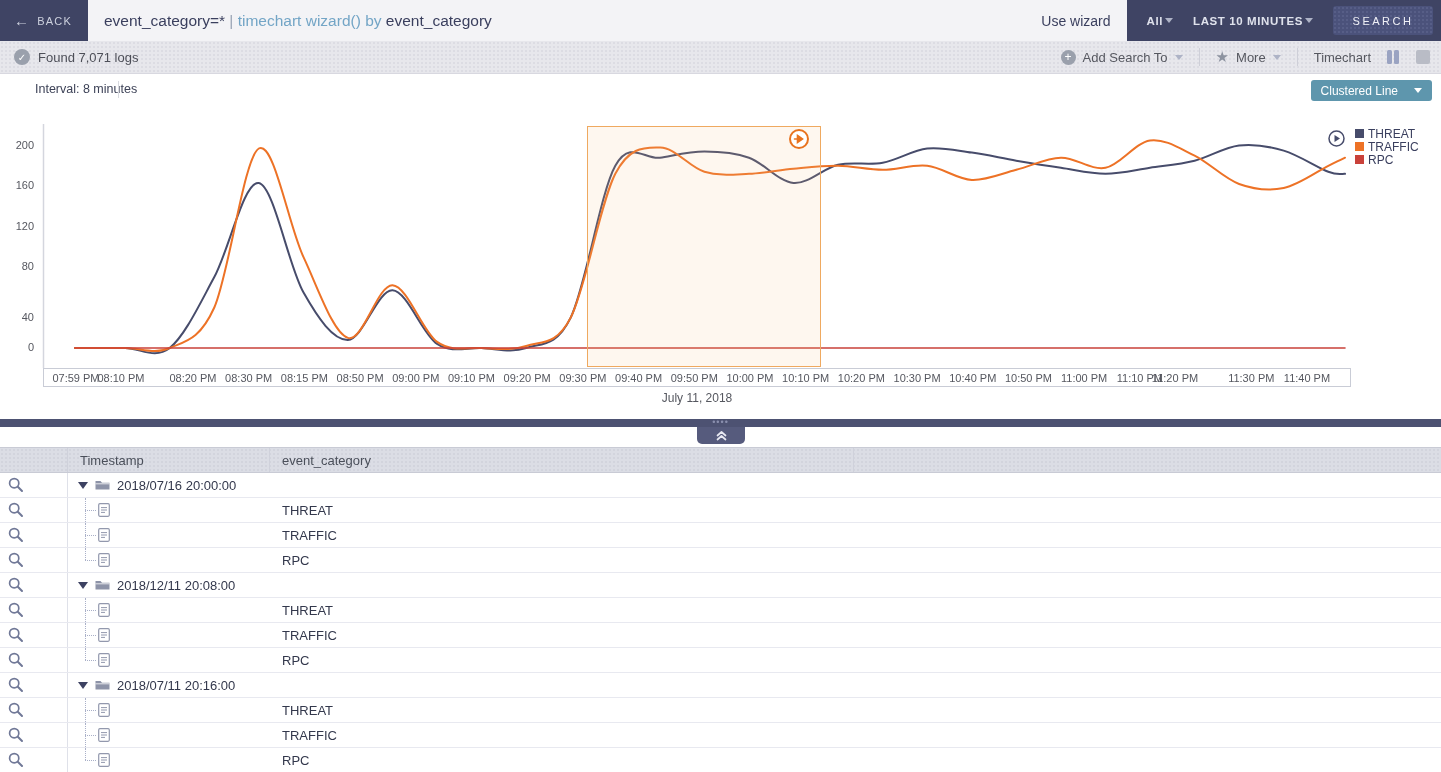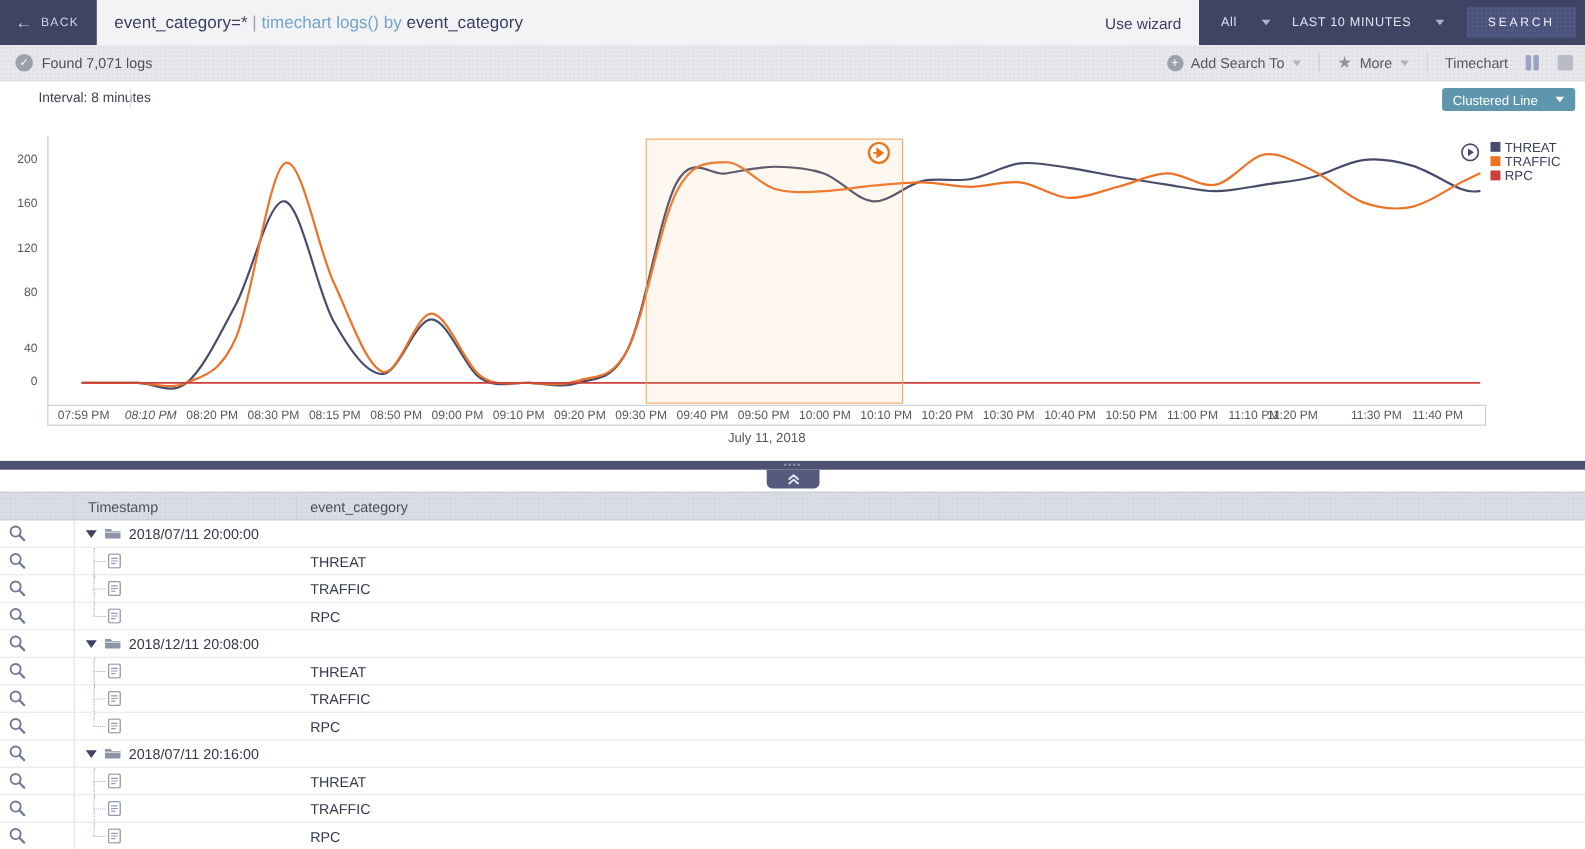--- a/index.html
+++ b/index.html
@@ -10,22 +10,22 @@
   
   .topbar { display:flex; align-items:stretch; height:41px; background:#3f4464; }
   .back-btn { display:flex; align-items:center; gap:7px; padding:0 16px 0 14px;
     color:#cdd1de; font-size:11px; letter-spacing:1.2px; cursor:pointer; }
   .back-arrow { font-size:15px; line-height:1; color:#cdd1de; }
   .query-box { flex:1 1 auto; background:#f3f3f6; display:flex; align-items:center;
     padding:0 16px; font-size:15.5px; white-space:pre; }
   .query-box .seg { white-space:pre;margin-top:28px; }
   .use-wizard { margin-left:auto; color:#3a3f5e; font-size:14px; padding-left:20px; cursor:pointer; }
   .topbar-right { display:flex; align-items:center; gap:8px; padding:0 8px 0 14px; }
-  .tb-dd { display:flex; align-items:center; gap:22px; color:#dfe2ec; font-size:11.5px;
-    letter-spacing:0.6px; padding:0 6px; cursor:pointer; }
+  .tb-dd { display:flex; align-items:center; gap:2px; color:#dfe2ec; font-size:11.5px;
+    letter-spacing:0.6px; padding:0 6px; cursor:pointer;font-weight:bold; }
   .caret { display:inline-block; width:0; height:0; border-left:4.5px solid transparent;
     border-right:4.5px solid transparent; border-top:5.5px solid #aeb3c6; }
   .search-btn { width:100px; height:29px; border-radius:3px; background:#4b527b;
     background-image:radial-gradient(circle,#575e87 1px,transparent 1.1px); background-size:4px 4px;
     color:#f0f1f7; font-size:11px; letter-spacing:2.5px; display:flex; align-items:center;
     justify-content:center; cursor:pointer; margin-left:6px; }
 
   
   .statusbar { display:flex; align-items:center; height:33px; background:#e7e7ec;
     background-image:radial-gradient(circle,#dcdce3 1px,transparent 1.1px); background-size:4px 4px;
@@ -98,21 +98,21 @@
 <body>
 
 <div id="app">
 
   <div class="topbar">
     <div class="back-btn">
       <span class="back-arrow">←</span>
       <span>BACK</span>
     </div>
     <div class="query-box">
-      <span id="query"><span class="seg" style="color: rgb(58, 63, 94);">event_category=*</span><span class="seg" style="color: rgb(154, 163, 181);"> | </span><span class="seg" style="color: rgb(115, 165, 198);">timechart logs()</span><span class="seg" style="color: rgb(115, 165, 198);"> by </span><span class="seg" style="color: rgb(58, 63, 94);">event_category</span></span>
+      <span id="query"><span class="seg" style="color: rgb(58, 63, 94);">event_category=*</span><span class="seg" style="color: rgb(154, 163, 181);"> | </span><span class="seg" style="color: rgb(115, 165, 198);">timechart wizard()</span><span class="seg" style="color: rgb(115, 165, 198);"> by </span><span class="seg" style="color: rgb(58, 63, 94);">event_category</span></span>
       <span class="use-wizard">Use wizard</span>
     </div>
     <div class="topbar-right">
       <div class="tb-dd">
         <span>All</span>
         <span class="caret"></span>
       </div>
       <div class="tb-dd">
         <span>LAST 10 MINUTES</span>
         <span class="caret"></span>
@@ -180,21 +180,21 @@
     <div id="y-ticks">
         <div class="y-tick" style="top: 267px;">0</div>
         <div class="y-tick" style="top: 226.5px; margin-top: 10px;">40</div>
         <div class="y-tick" style="top: 186px;">80</div>
         <div class="y-tick" style="top: 145.5px;">120</div>
         <div class="y-tick" style="top: 105px;">160</div>
         <div class="y-tick" style="top: 64.5px;">200</div>
       </div>
     <div class="axis-strip" id="x-strip">
         <span class="x-tick" style="left: 32px;">07:59 PM</span>
-        <span class="x-tick" style="left: 93px; font-style: italic;">08:10 PM</span>
+        <span class="x-tick" style="left: 77px;">08:10 PM</span>
         <span class="x-tick" style="left: 148.97px;">08:20 PM</span>
         <span class="x-tick" style="left: 204.67px;">08:30 PM</span>
         <span class="x-tick" style="left: 260.37px;">08:15 PM</span>
         <span class="x-tick" style="left: 316.07px;">08:50 PM</span>
         <span class="x-tick" style="left: 371.77px;">09:00 PM</span>
         <span class="x-tick" style="left: 427.47px;">09:10 PM</span>
         <span class="x-tick" style="left: 483.17px;">09:20 PM</span>
         <span class="x-tick" style="left: 538.87px;">09:30 PM</span>
         <span class="x-tick" style="left: 594.57px;">09:40 PM</span>
         <span class="x-tick" style="left: 650.27px;">09:50 PM</span>
@@ -257,21 +257,21 @@
               <line x1="9.8" y1="9.8" x2="14" y2="14" stroke="#707897" stroke-width="2" stroke-linecap="round"></line>
             </svg>
           </div>
           <div class="col-ts">
             <div class="group-cell">
               <span class="tri-down"></span>
               <span><svg width="15" height="11">
                   <path d="M0.5 2 h5 l1.5 1.8 H14.5 V10.5 H0.5 z" fill="#8d93a8"></path>
                   <path d="M0.5 4.8 H14.5" stroke="#fff" stroke-width="0.8"></path>
                 </svg></span>
-              <span>2018/07/11 20:00:00</span>
+              <span>2018/07/16 20:00:00</span>
             </div>
           </div>
           <div class="col-cat"></div>
           <div class="col-count"></div>
         </div>
         <div class="trow">
           <div class="col-search">
             <svg width="16" height="16">
               <circle cx="6.2" cy="6.2" r="4.6" fill="none" stroke="#707897" stroke-width="1.7"></circle>
               <line x1="9.8" y1="9.8" x2="14" y2="14" stroke="#707897" stroke-width="2" stroke-linecap="round"></line>

